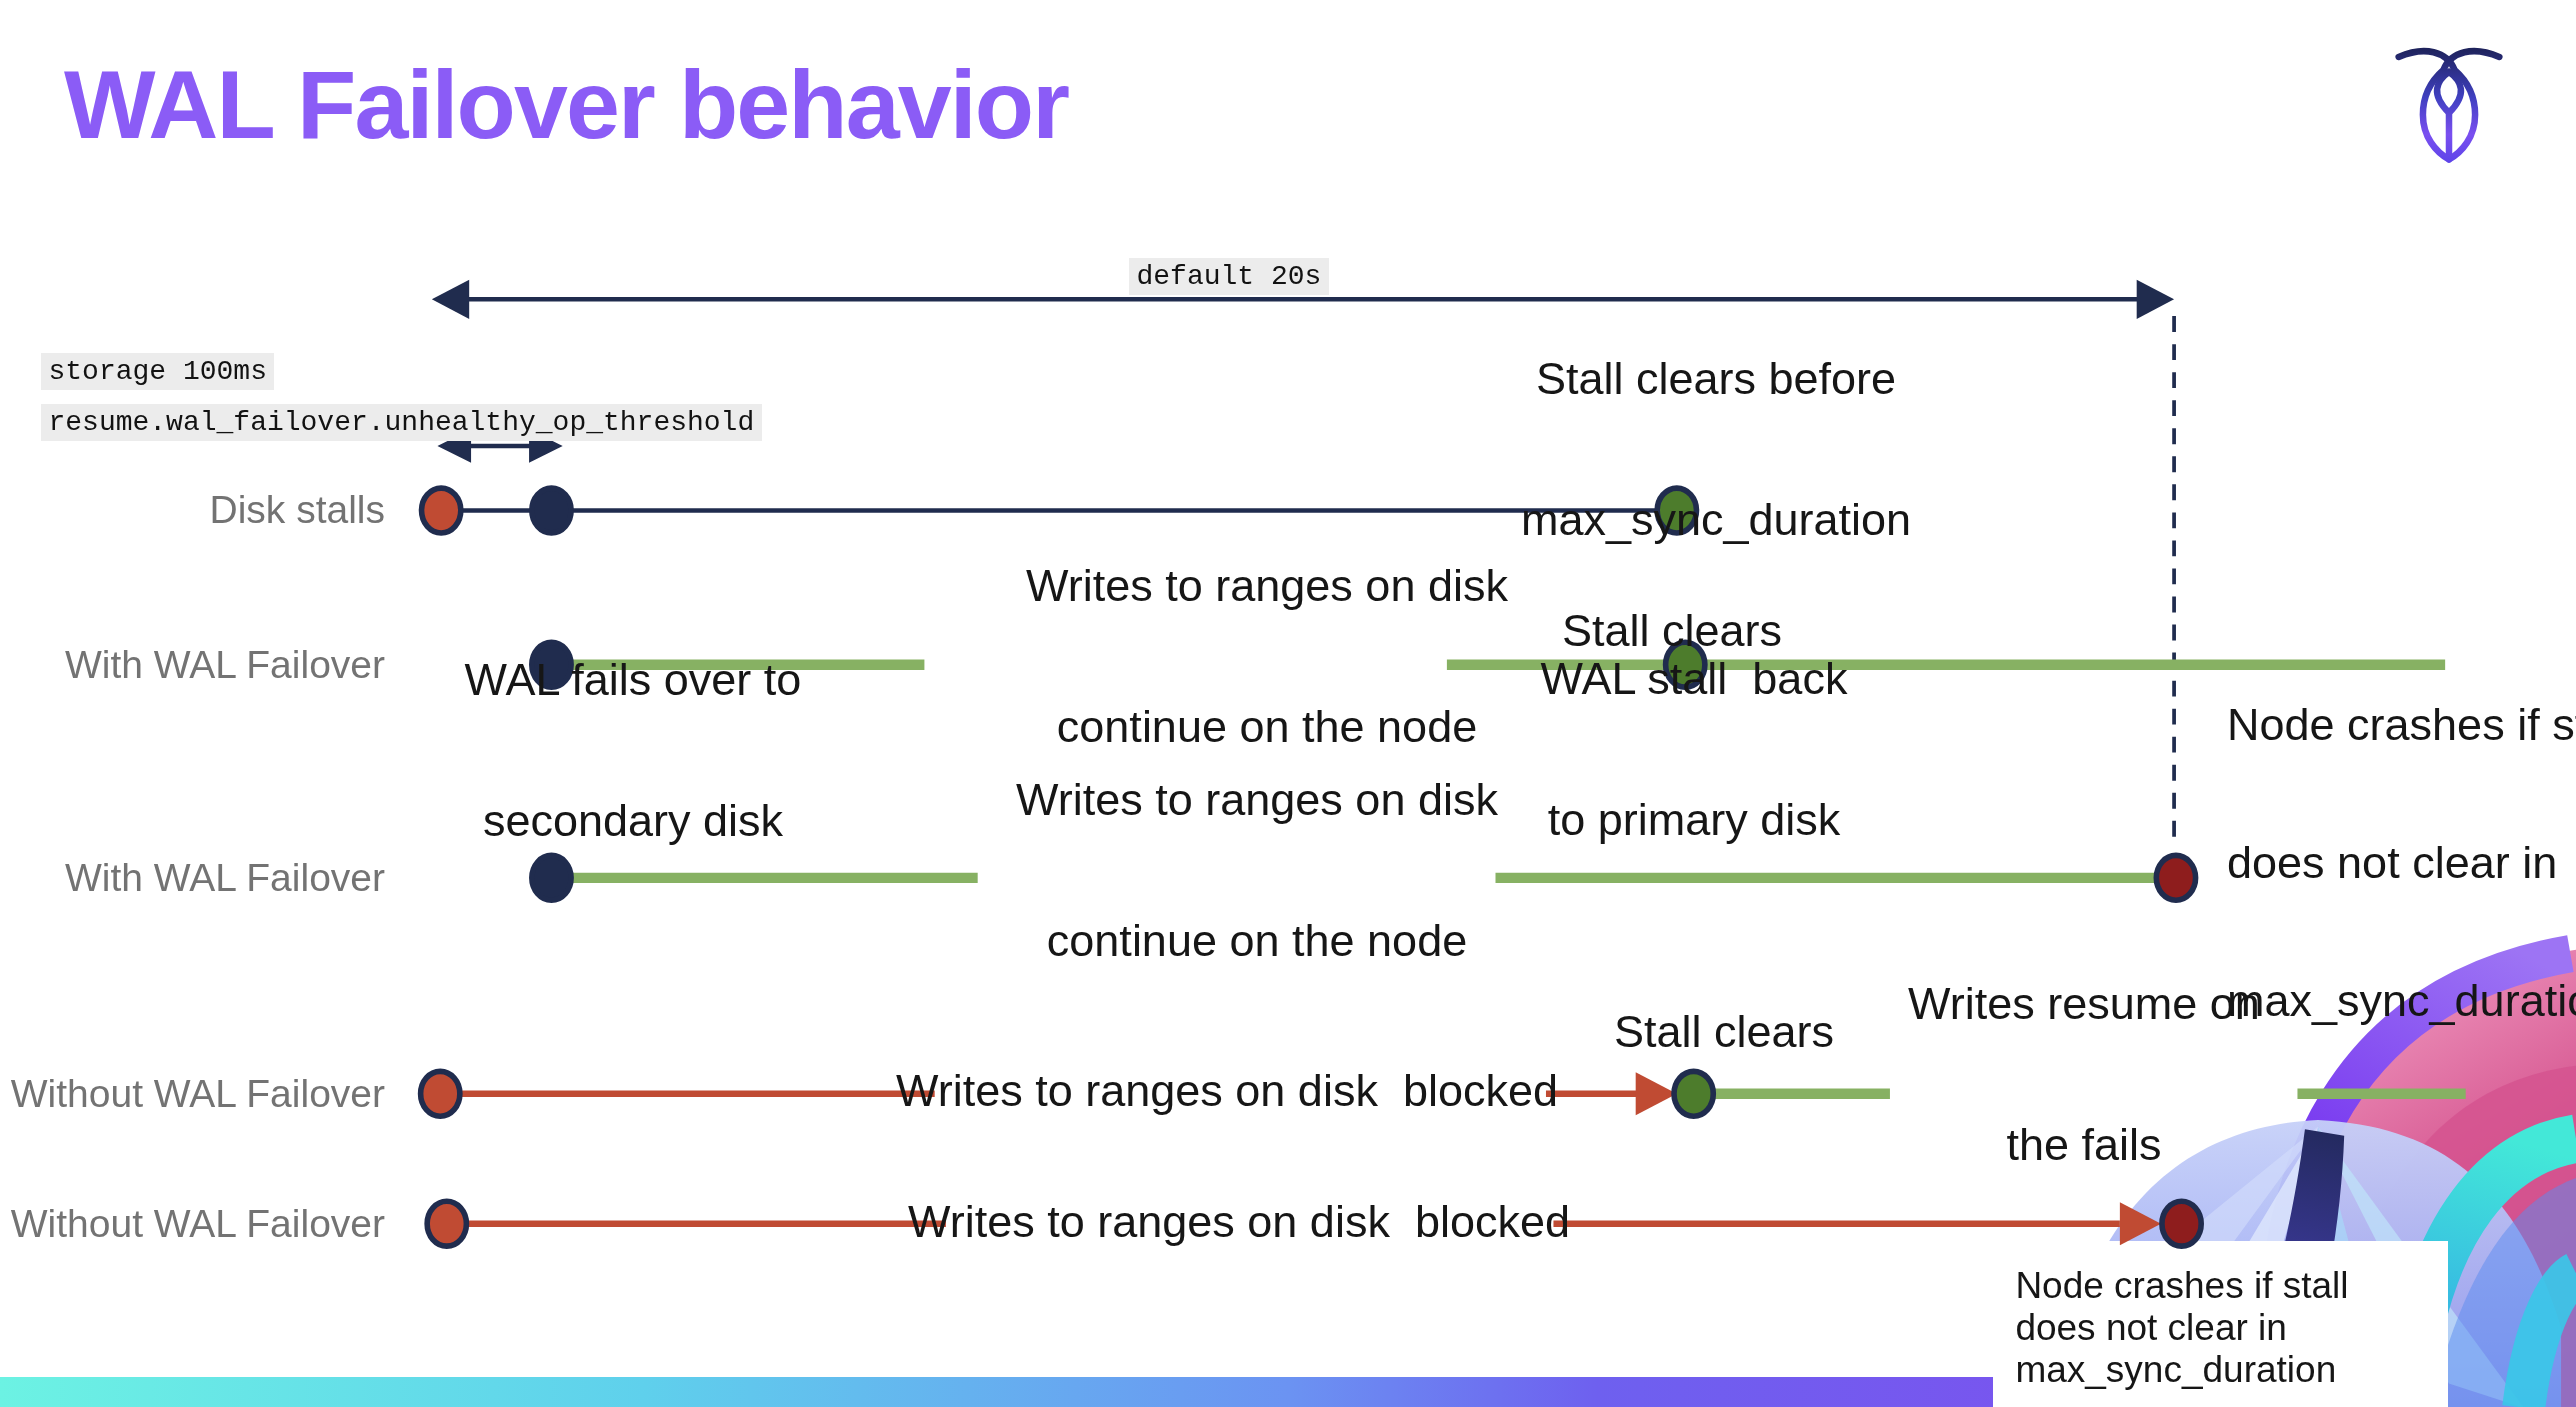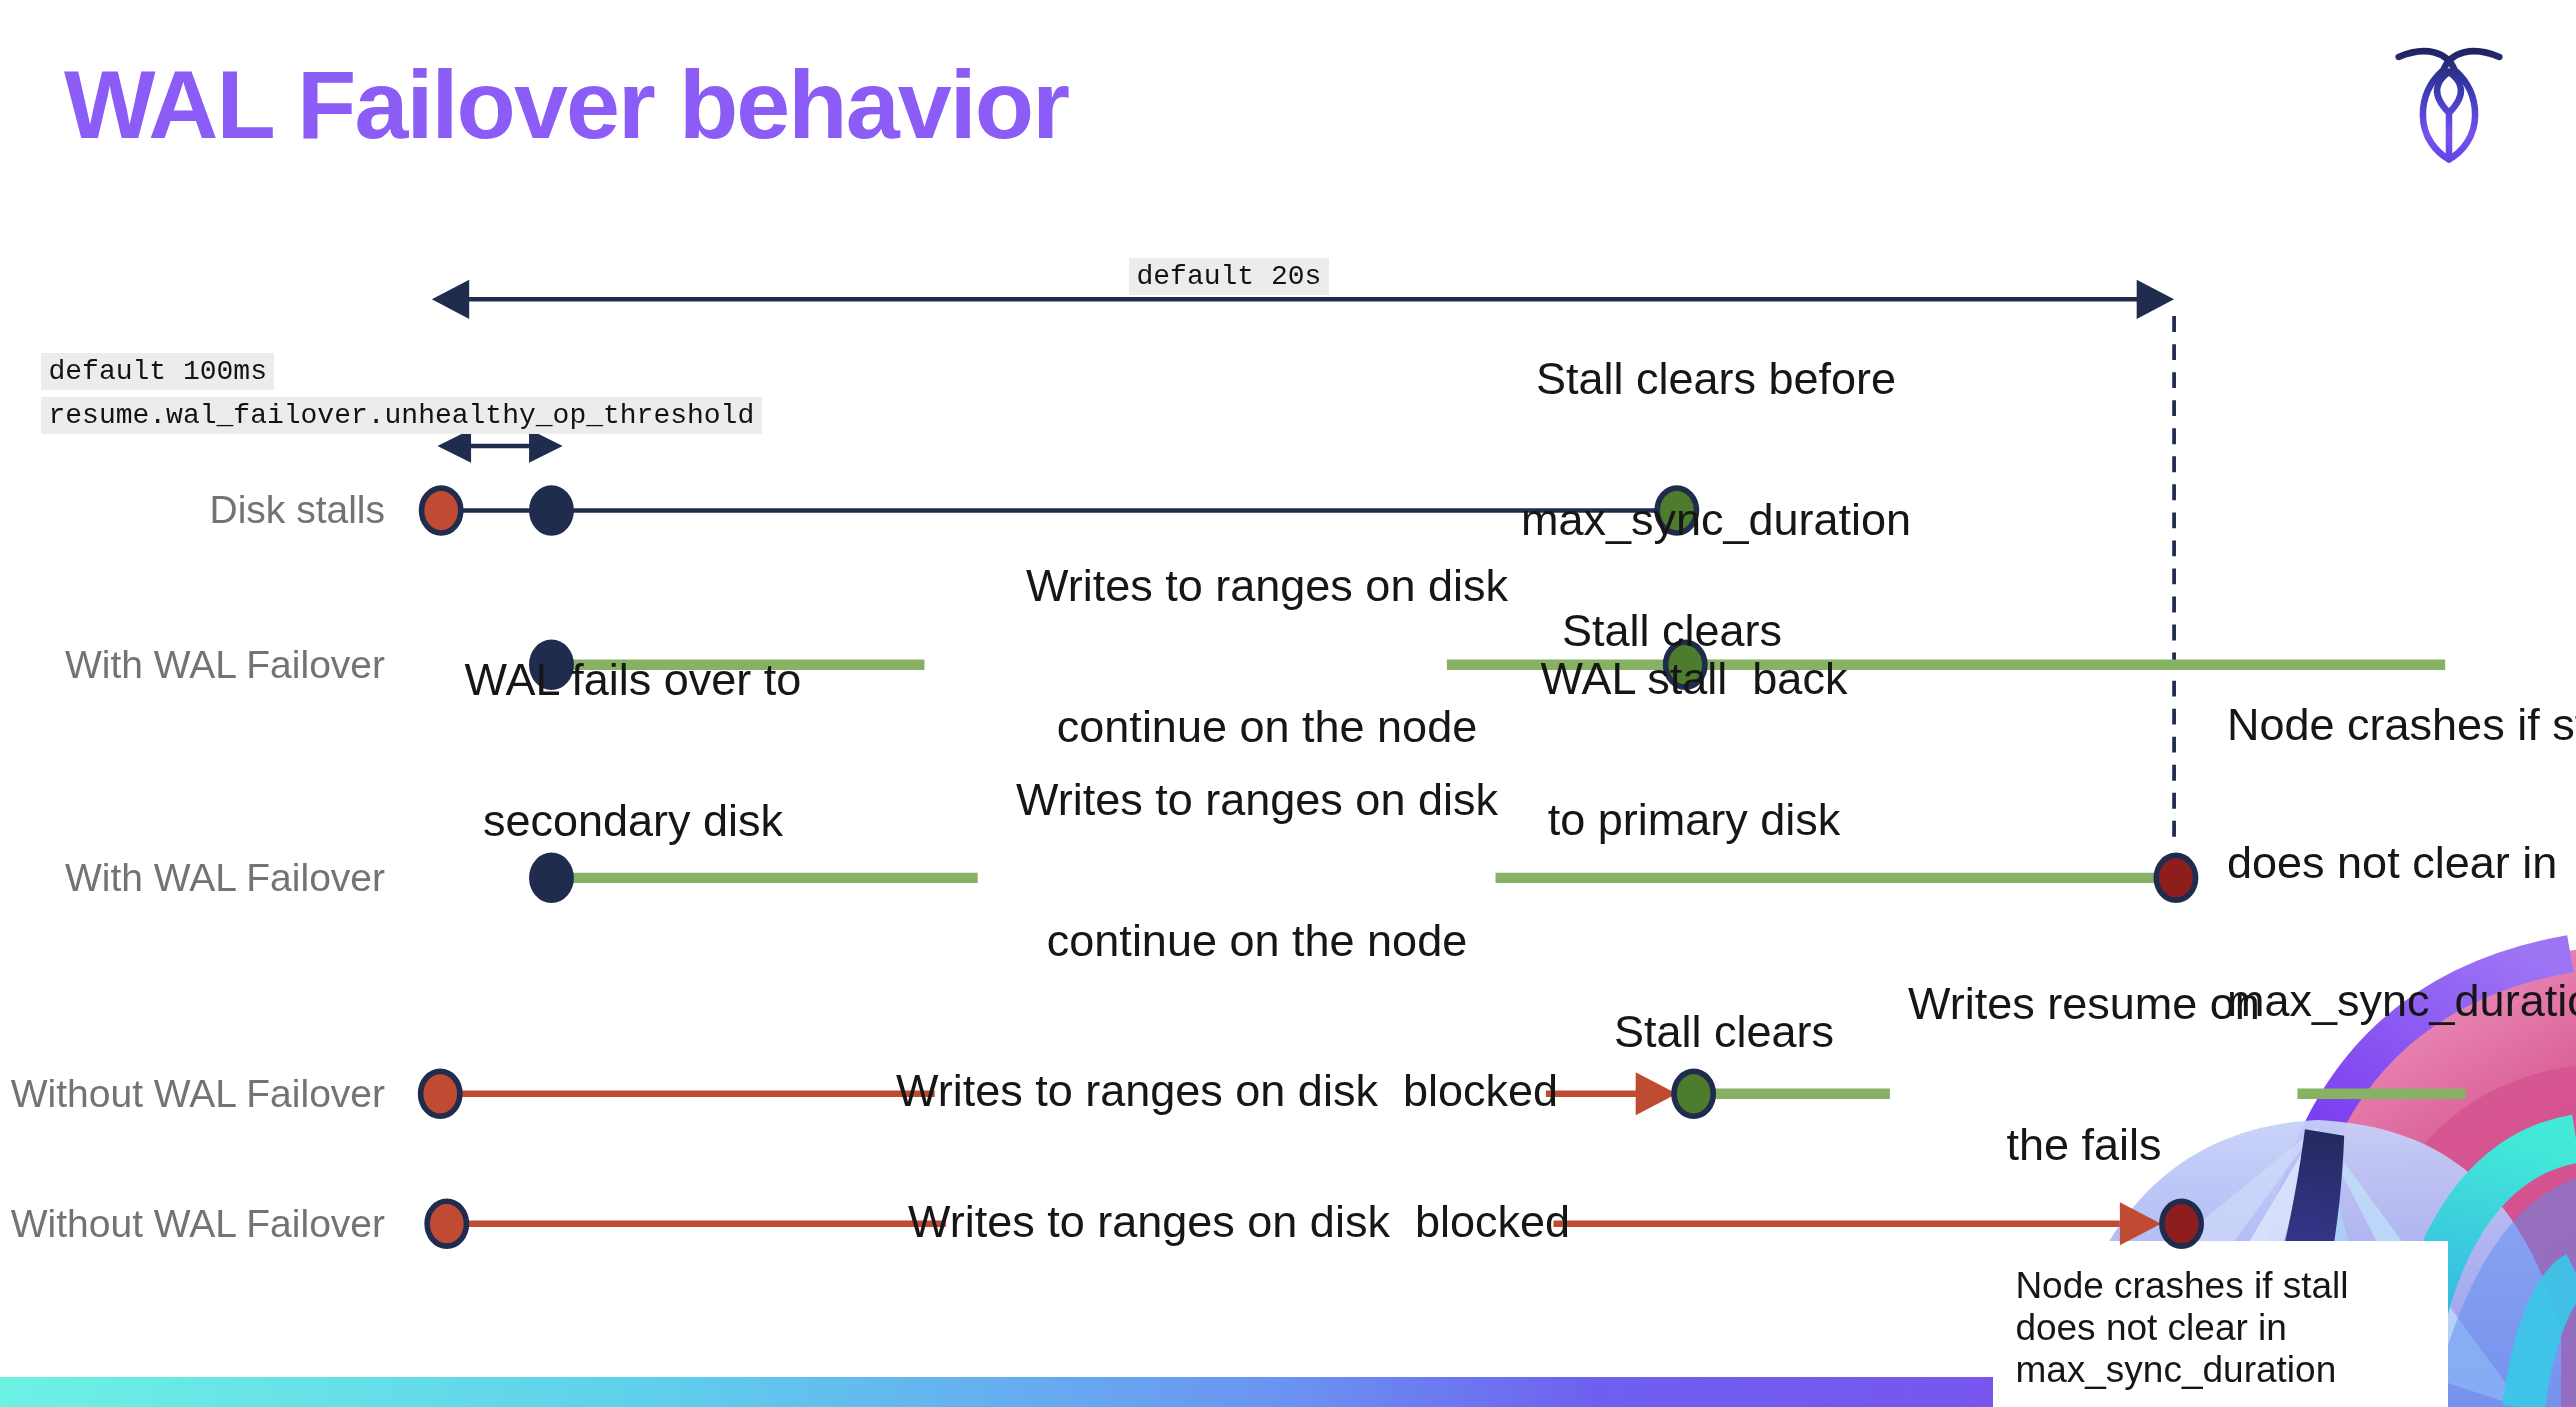--- a/index.html
+++ b/index.html
@@ -9,21 +9,21 @@
   }
   .title{
     position:absolute;left:64px;top:49px;
     font-size:97px;font-weight:bold;letter-spacing:-1.9px;color:#8b5cf6;
     white-space:pre;
   }
   .code-stack{position:absolute;}
   .code-line{
     display:table;background:#ececec;color:#121212;
     font-family:"Liberation Mono","DejaVu Sans Mono",monospace;
-    font-size:28px;line-height:37px;padding:0 7.5px;margin-bottom:7px;white-space:pre;
+    font-size:28px;line-height:37px;padding:0 7.5px;margin-bottom:14px;white-space:pre;
   }
   .row-label{
     position:absolute;right:2191px;transform:translateY(-50%);
     font-size:39px;color:#737373;white-space:pre;text-align:right;
   }
   .note{
     position:absolute;transform:translate(-50%,-50%);
     font-size:45px;line-height:47px;text-align:center;color:#161616;white-space:pre;
   }
   .note.left-align{transform:translateY(-50%);text-align:left;}
@@ -163,21 +163,21 @@
       <path d="M 114 16 C 86 4 62 10 54 30 C 38 44 32 60 32 78 C 32 102 46 118 60 126"></path>
       <path d="M 60 32 C 46 42 40 56 60 76 C 80 56 74 42 60 32"></path>
       <path d="M 60 76 L 60 120"></path>
     </g>
   </svg>
 
   <div class="code-stack" style="left:1129px;top:258px;">
     <div class="code-line">default 20s</div>
   </div>
   <div class="code-stack" style="left:41px;top:353px;">
-    <div class="code-line">default 100ms</div>
+    <div class="code-line">storage 100ms</div>
     <div class="code-line">resume.wal_failover.unhealthy_op_threshold</div>
   </div>
 
   <div class="row-label" style="top:510px;">Disk stalls</div>
   <div class="row-label" style="top:665px;">With WAL Failover</div>
   <div class="row-label" style="top:878px;">With WAL Failover</div>
   <div class="row-label" style="top:1094px;">Without WAL Failover</div>
   <div class="row-label" style="top:1224px;">Without WAL Failover</div>
 
   <div class="note" style="left:1716px;top:449px;">

